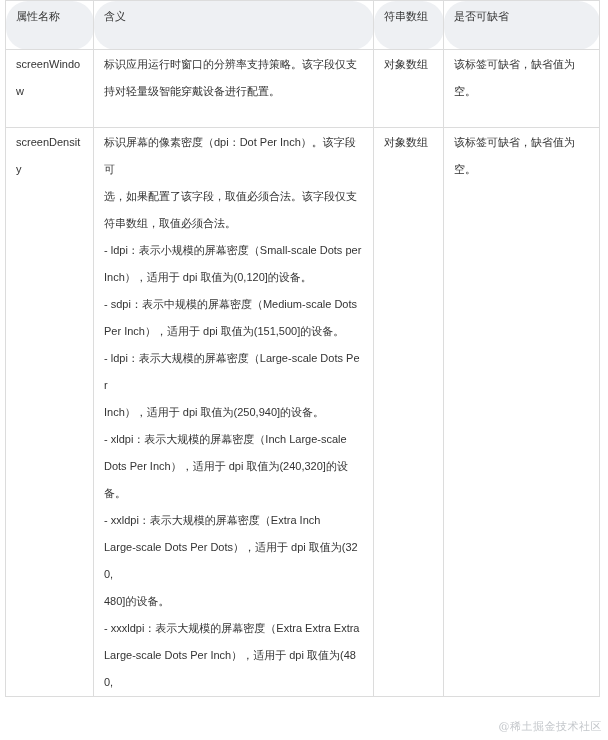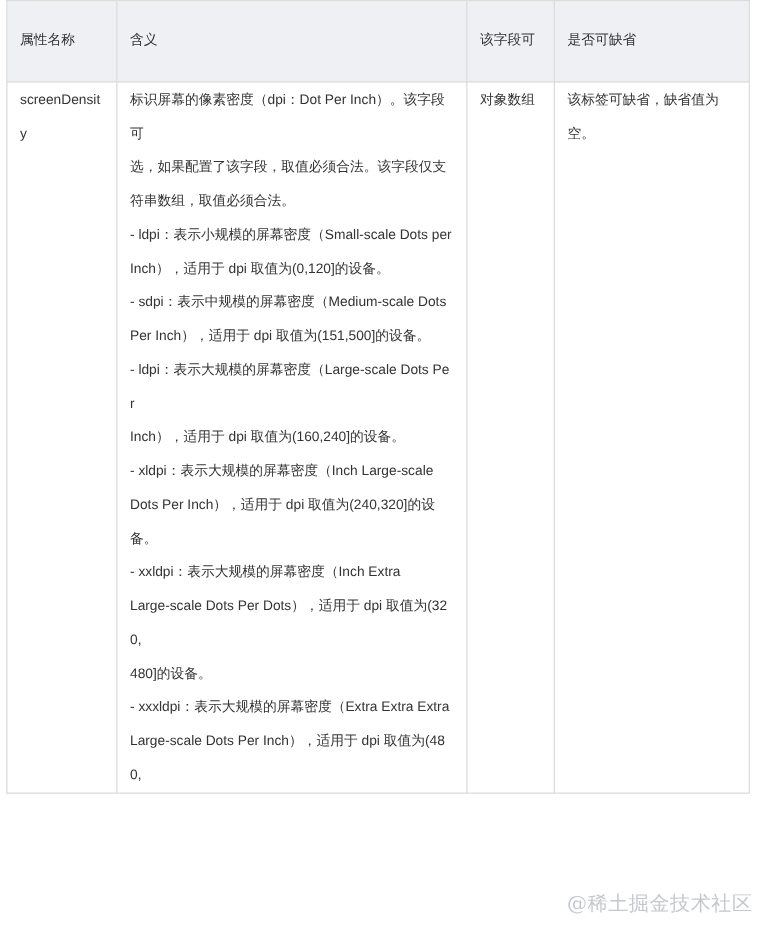--- a/index.html
+++ b/index.html
@@ -31,80 +31,90 @@
       text-align: left;
       padding: 10px 10px 0 10px;
       line-height: 27px;
       font-weight: normal;
       word-break: break-all;
     }
     table.attr-table th {
       background: #eef0f3;
       color: #333333;
       height: 44px;
-      padding-top: 20px;
+      padding-top: 4px;
       line-height: 22px;
+      border-radius: 22px;
     }
     table.attr-table td {
       padding-top: 1px;
     }
     .col-name { width: 88px; }
     .col-desc { width: 280px; }
     .col-type { width: 70px; }
     .col-opt { width: 156px; }
     .row-1 td { height: 47px; }
     .row-2 td { height: 76px; }
     .row-3 td { height: 481px; }
     .desc-line {
       display: block;
     }
     .watermark {
       position: absolute;
       right: 6px;
       bottom: 6px;
       color: #c5c8cc;
-      font-size: 16px;
+      font-size: 11px;
       font-family: "DejaVu Serif", serif;
       letter-spacing: 0.5px;
     }
   </style>
 </head>
 <body>
 
 <table class="attr-table">
   <colgroup>
     <col class="col-name">
     <col class="col-desc">
     <col class="col-type">
     <col class="col-opt">
   </colgroup>
   <thead>
     <tr>
       <th>属性名称</th>
       <th>含义</th>
-      <th>该字段可</th>
+      <th>符串数组</th>
       <th>是否可缺省</th>
     </tr>
   </thead>
   <tbody>
+    <tr class="row-2">
+      <td>screenWindow</td>
+      <td>
+        <span class="desc-line">标识应用运行时窗口的分辨率支持策略。该字段仅支</span>
+        <span class="desc-line">持对轻量级智能穿戴设备进行配置。</span>
+      </td>
+      <td>对象数组</td>
+      <td>该标签可缺省，缺省值为空。</td>
+    </tr>
     <tr class="row-3">
       <td>screenDensity</td>
       <td>
         <span class="desc-line">标识屏幕的像素密度（dpi：Dot Per Inch）。该字段可</span>
         <span class="desc-line">选，如果配置了该字段，取值必须合法。该字段仅支</span>
         <span class="desc-line">符串数组，取值必须合法。</span>
         <span class="desc-line">- ldpi：表示小规模的屏幕密度（Small-scale Dots per</span>
         <span class="desc-line">Inch），适用于 dpi 取值为(0,120]的设备。</span>
         <span class="desc-line">- sdpi：表示中规模的屏幕密度（Medium-scale Dots</span>
         <span class="desc-line">Per Inch），适用于 dpi 取值为(151,500]的设备。</span>
         <span class="desc-line">- ldpi：表示大规模的屏幕密度（Large-scale Dots Per</span>
-        <span class="desc-line">Inch），适用于 dpi 取值为(160,240]的设备。</span>
+        <span class="desc-line">Inch），适用于 dpi 取值为(250,940]的设备。</span>
         <span class="desc-line">- xldpi：表示大规模的屏幕密度（Inch Large-scale</span>
         <span class="desc-line">Dots Per Inch），适用于 dpi 取值为(240,320]的设备。</span>
-        <span class="desc-line">- xxldpi：表示大规模的屏幕密度（Inch Extra</span>
+        <span class="desc-line">- xxldpi：表示大规模的屏幕密度（Extra Inch</span>
         <span class="desc-line">Large-scale Dots Per Dots），适用于 dpi 取值为(320,</span>
         <span class="desc-line">480]的设备。</span>
         <span class="desc-line">- xxxldpi：表示大规模的屏幕密度（Extra Extra Extra</span>
         <span class="desc-line">Large-scale Dots Per Inch），适用于 dpi 取值为(480,</span>
 
       </td>
       <td>对象数组</td>
       <td>该标签可缺省，缺省值为空。</td>
     </tr>
 

